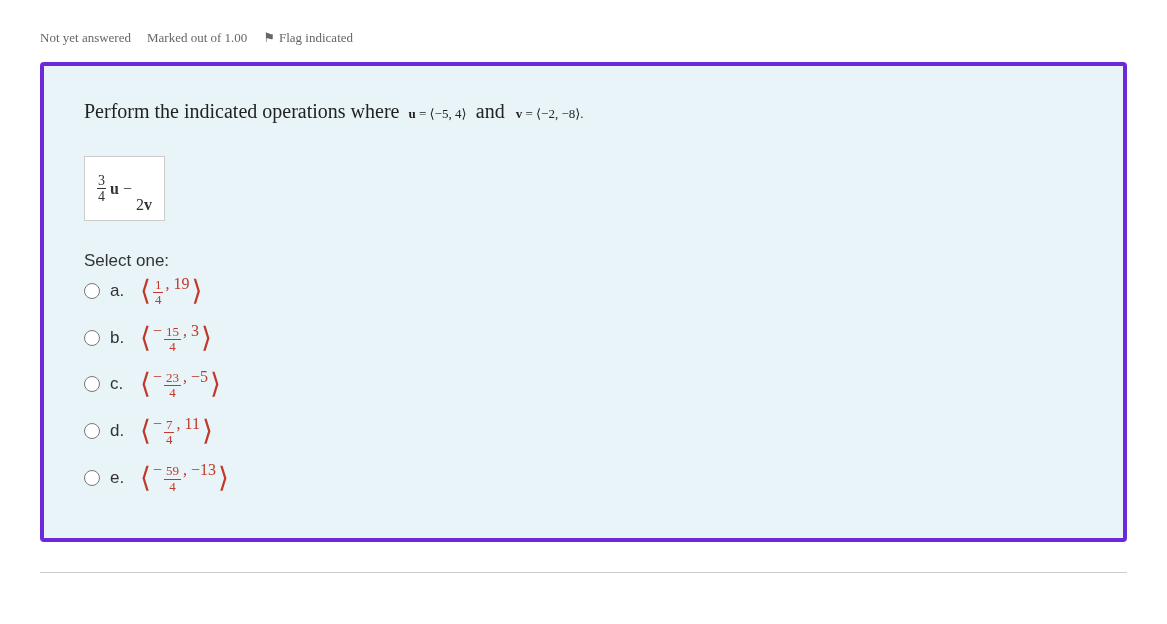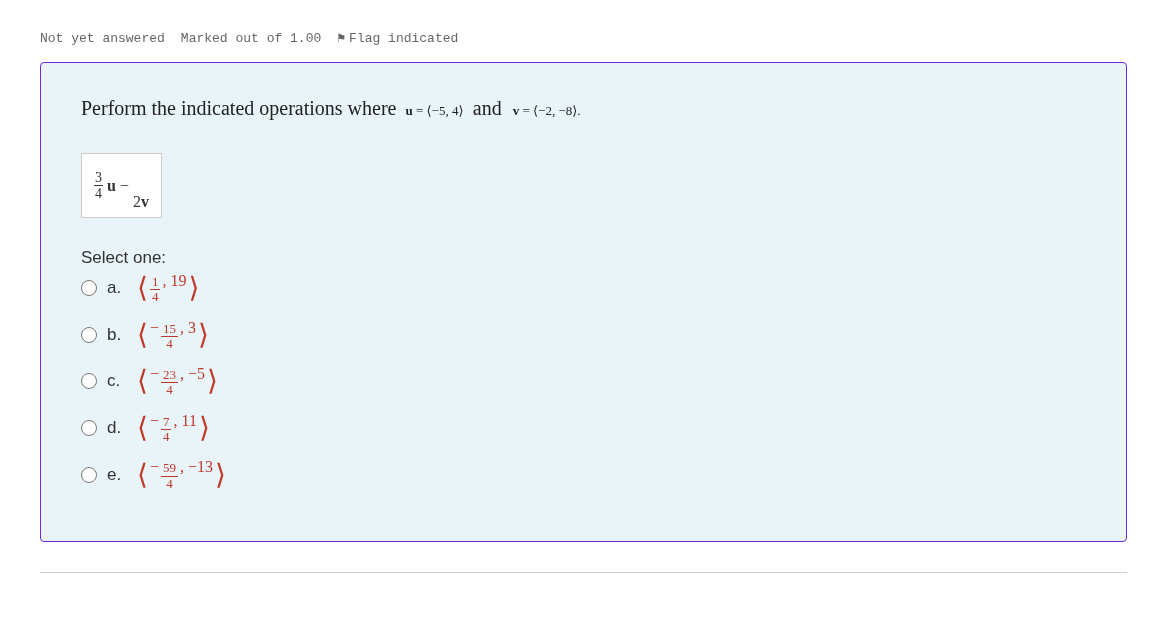--- a/index.html
+++ b/index.html
@@ -19,33 +19,33 @@
       color: #333;
       margin-bottom: 8px;
     }
     .question-meta {
       display: flex;
       align-items: center;
       gap: 16px;
       font-size: 13px;
       color: #666;
       margin-bottom: 16px;
-      font-family: Liberation Mono, monospace;
+      font-family: Liberation Serif, serif;
     }
     .flag-link {
       color: #666;
       text-decoration: none;
       cursor: pointer;
       display: flex;
       align-items: center;
       gap: 4px;
     }
     .question-box {
       background: #e8f4f8;
-      border: 1px solid #6d28d9;
+      border: 4px solid #6d28d9;
       border-radius: 4px;
       padding: 30px 40px;
       min-height: 480px;
     }
     .question-text {
       font-size: 20px;
       color: #222;
       margin-bottom: 30px;
       line-height: 1.5;
     }

